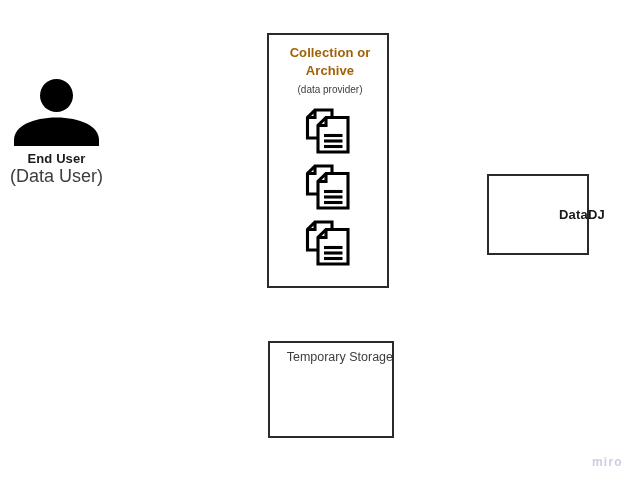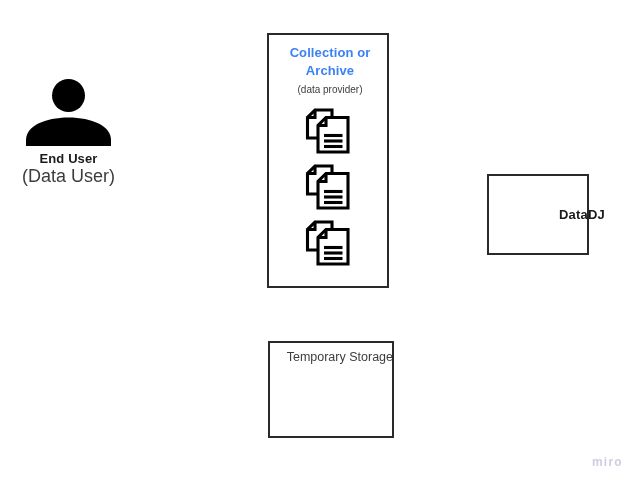--- a/index.html
+++ b/index.html
@@ -17,21 +17,21 @@
   #canvas {
     position: relative;
     width: 629px;
     height: 480px;
     background: #ffffff;
   }
 
   
   .actor {
     position: absolute;
-    left: 20px;
+    left: 8px;
     top: 78px;
     width: 97px;
     height: 112px;
   }
   .actor-icon {
     position: absolute;
     left: 0;
     top: 0;
     width: 97px;
     height: 68px;
@@ -76,21 +76,21 @@
     height: 255px;
   }
   .collection-title {
     position: absolute;
     left: 6px;
     top: 9px;
     width: 110px;
     text-align: center;
     font-size: 13px;
     font-weight: bold;
-    color: #3b82f6;
+    color: #a16207;
     line-height: 18px;
     letter-spacing: 0.1px;
   }
   .collection-subtitle {
     position: absolute;
     left: 6px;
     top: 46px;
     width: 110px;
     text-align: center;
     font-size: 10px;

